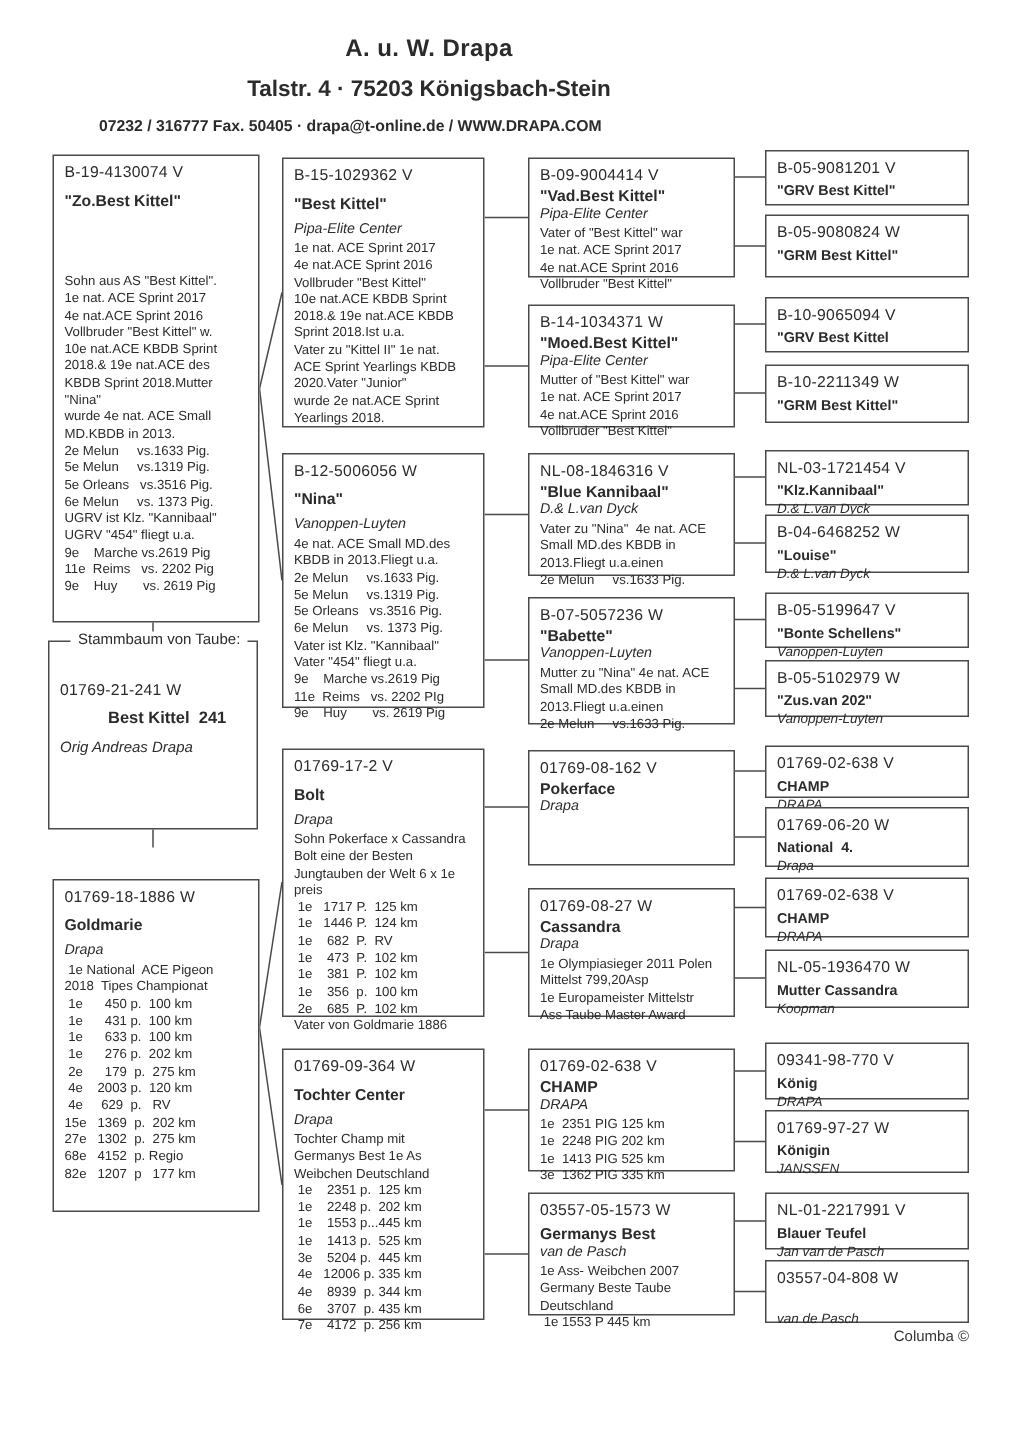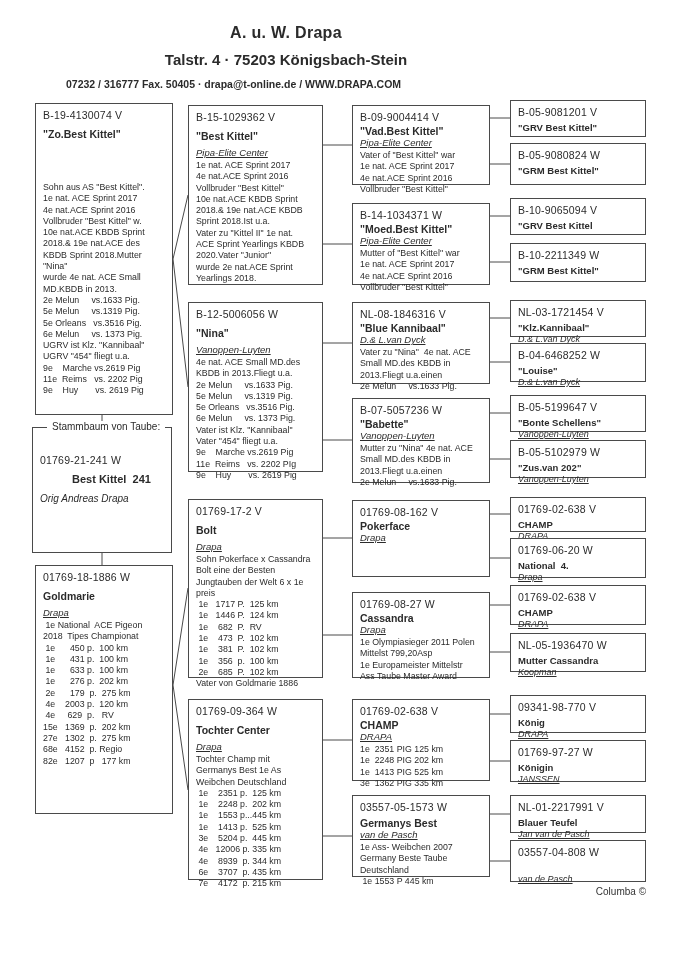--- a/index.html
+++ b/index.html
@@ -14,21 +14,21 @@
   .hdr .addr{font-size:15px;font-weight:bold;text-align:center;margin-top:9px;}
   .hdr .contact{font-size:10.5px;font-weight:bold;text-align:left;margin-top:10px;}
   svg.wires{position:absolute;left:0;top:0;z-index:0;}
   .pbox{
     position:absolute;box-sizing:border-box;z-index:1;
     border:1px solid #4a4a4a;background:#fff;
     padding:5px 5px 3px 7px;
   }
   .ring{font-size:10.5px;letter-spacing:.2px;}
   .pname{font-size:10.5px;font-weight:bold;margin-top:7px;white-space:pre-wrap;}
-  .breeder{font-size:9.5px;font-style:italic;margin-top:5px;text-decoration:underline;}
+  .breeder{font-size:9.5px;font-style:italic;margin-top:5px;}
   .body{font-size:8.8px;line-height:11.3px;margin-top:2px;white-space:pre-wrap;}
   .body.gap{margin-top:42px;}
   .g4 .pname{margin-top:4px;font-size:9.5px;min-height:11px;}
   .g4 .breeder{margin-top:1px;font-size:9px;}
   .subject{padding-top:12px;}
   .subject .legend{
     position:absolute;top:-7px;left:14px;background:#fff;
     padding:0 5px;font-size:10px;color:#2b2b2b;
   }
   .subject .ring{margin-top:14px;}
@@ -105,21 +105,21 @@
 9e    Huy       vs. 2619 Pig</div>
   </div>
 
   <div class="pbox subject" style="left:32px;top:427px;width:140px;height:126px">
     <div class="legend">Stammbaum von Taube:</div>
     <div class="ring">01769-21-241 W</div>
     <div class="pname">Best Kittel  241</div>
     <div class="origin">Orig Andreas Drapa</div>
   </div>
 
-  <div class="pbox" style="left:35px;top:565px;width:138px;height:249px">
+  <div class="pbox" style="left:35px;top:586px;width:138px;height:222px">
     <div class="ring">01769-18-1886 W</div>
     <div class="pname">Goldmarie</div>
     <div class="breeder">Drapa</div>
     <div class="body"> 1e National  ACE Pigeon
 2018  Tipes Championat
  1e      450 p.  100 km
  1e      431 p.  100 km
  1e      633 p.  100 km
  1e      276 p.  202 km
  2e      179  p.  275 km
@@ -188,21 +188,21 @@
 Germanys Best 1e As
 Weibchen Deutschland
  1e    2351 p.  125 km
  1e    2248 p.  202 km
  1e    1553 p...445 km
  1e    1413 p.  525 km
  3e    5204 p.  445 km
  4e   12006 p. 335 km
  4e    8939  p. 344 km
  6e    3707  p. 435 km
- 7e    4172  p. 215 km</div>
+ 7e    4172  p. 256 km</div>
   </div>
 
   <div class="pbox" style="left:352px;top:105px;width:138px;height:80px">
     <div class="ring">B-09-9004414 V</div>
     <div class="pname" style="margin-top:2px">"Vad.Best Kittel"</div>
     <div class="breeder" style="margin-top:0">Pipa-Elite Center</div>
     <div class="body">Vater of "Best Kittel" war
 1e nat. ACE Sprint 2017
 4e nat.ACE Sprint 2016
 Vollbruder "Best Kittel"</div>

